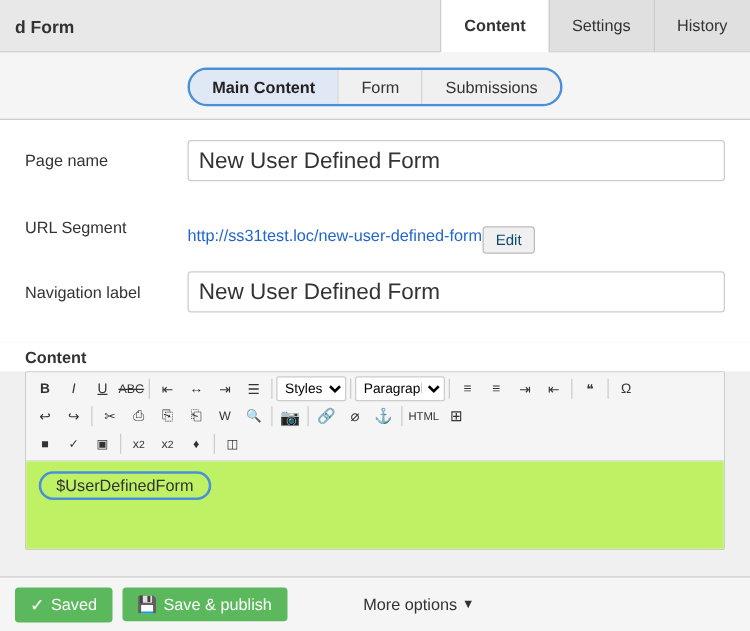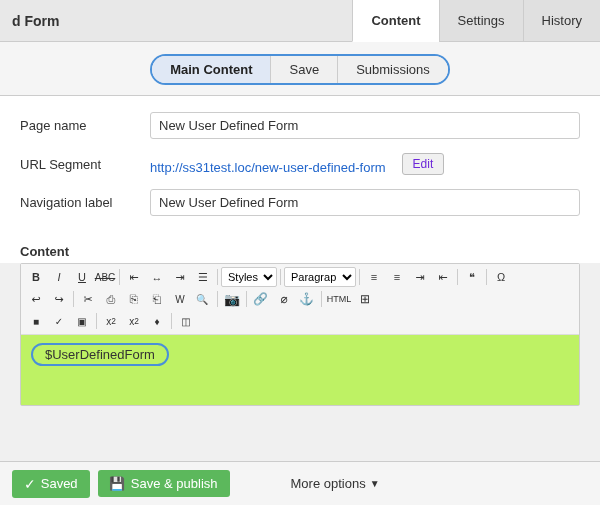--- a/index.html
+++ b/index.html
@@ -88,43 +88,44 @@
       width: 130px;
       font-size: 13px;
       color: #333;
       flex-shrink: 0;
     }
     .field-input {
       flex: 1;
       padding: 5px 8px;
       border: 1px solid #ccc;
       border-radius: 3px;
-      font-size: 13px;
+      font-size: 18px;
       color: #333;
       outline: none;
       background: #fff;
     }
     .url-row {
       display: flex;
-      align-items: flex-end;
-      gap: 16px;
+      align-items: flex-start;
+      gap: 0;
+      margin-top: 22px;
     }
     .url-link {
       color: #2266cc;
       font-size: 13px;
       text-decoration: none;
     }
     .edit-btn {
       padding: 3px 10px;
       background: #f0f0f0;
       border: 1px solid #bbb;
       border-radius: 3px;
       font-size: 12px;
       cursor: pointer;
-      color: #6d28d9;
+      color: #0c4a6e;
     }
 
     
     .content-label {
       font-size: 13px;
       font-weight: bold;
       color: #333;
       padding: 4px 20px 4px 20px;
       background: #fff;
     }
@@ -271,21 +272,21 @@
       <span>History</span>
     </div>
   </div>
 
   <div class="sub-tabs-wrapper">
     <div class="sub-tabs">
       <div class="sub-tab active">
         <span>Main Content</span>
       </div>
       <div class="sub-tab">
-        <span>Save</span>
+        <span>Form</span>
       </div>
       <div class="sub-tab">
         <span>Submissions</span>
       </div>
     </div>
   </div>
 
   <div class="fields-area">
 
     <div class="field-row">

